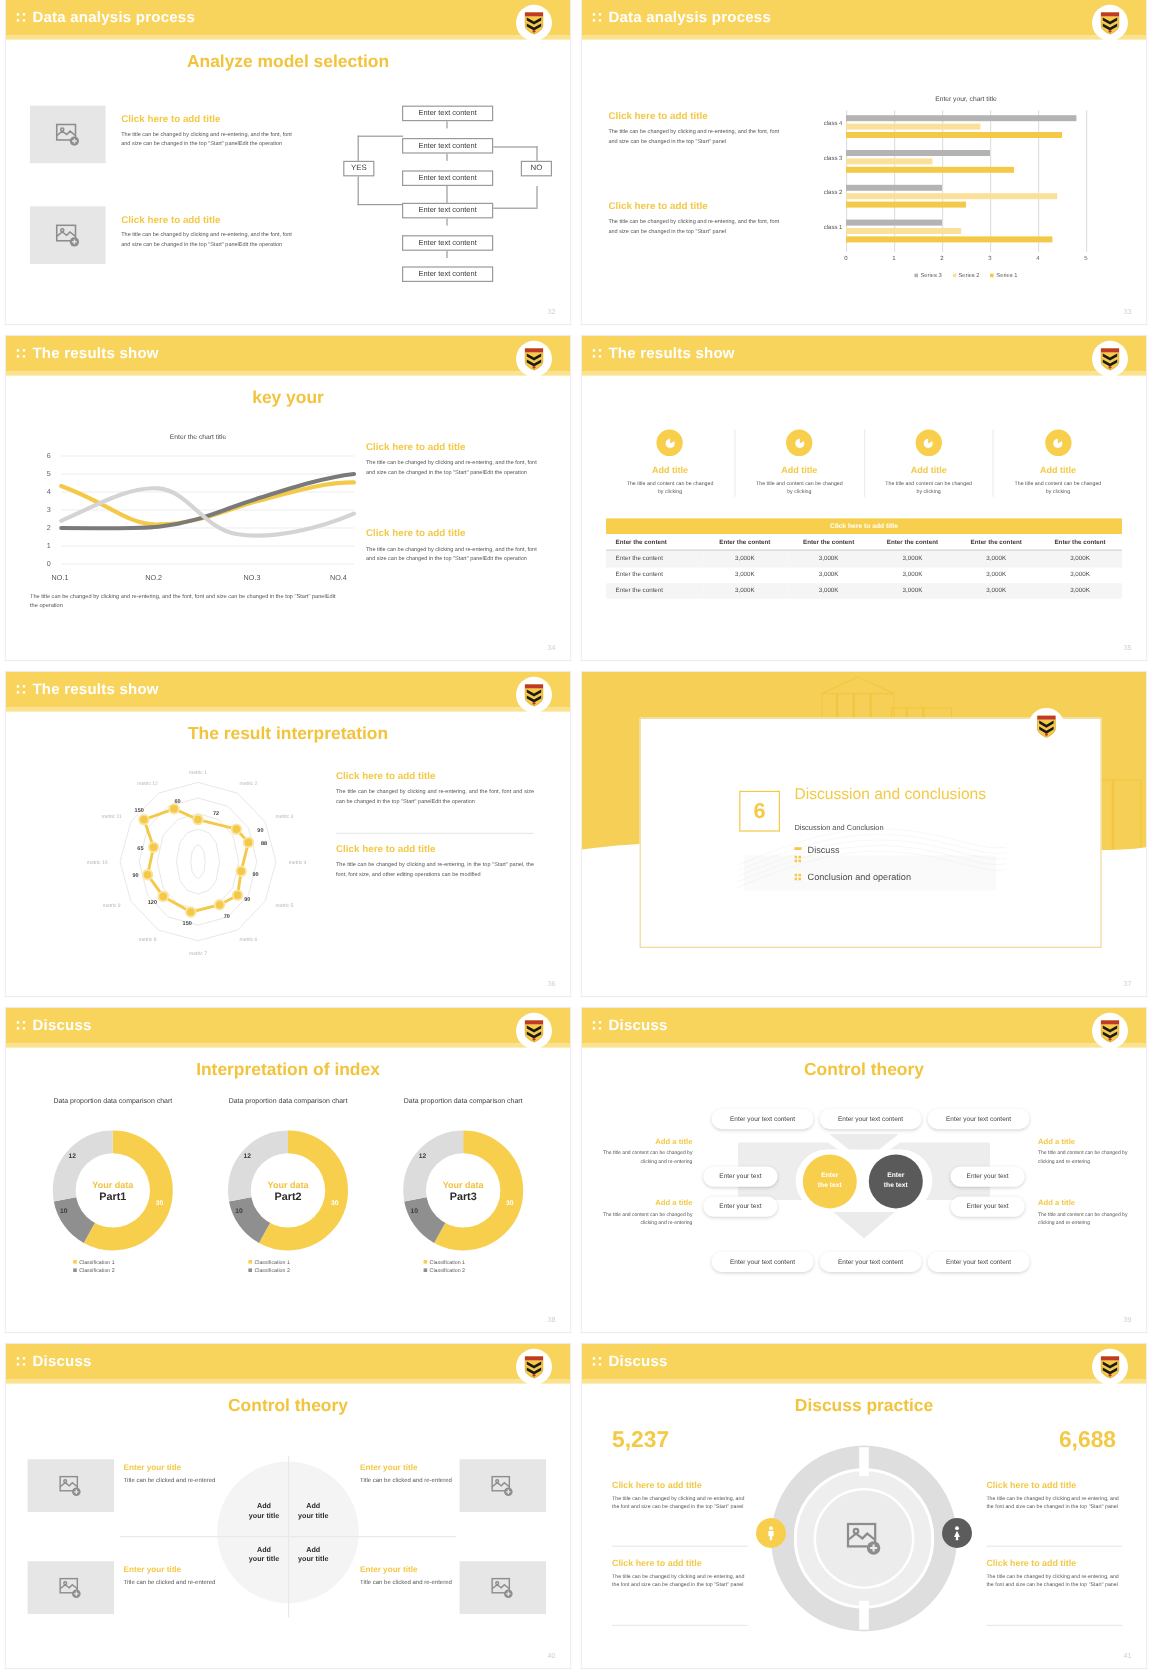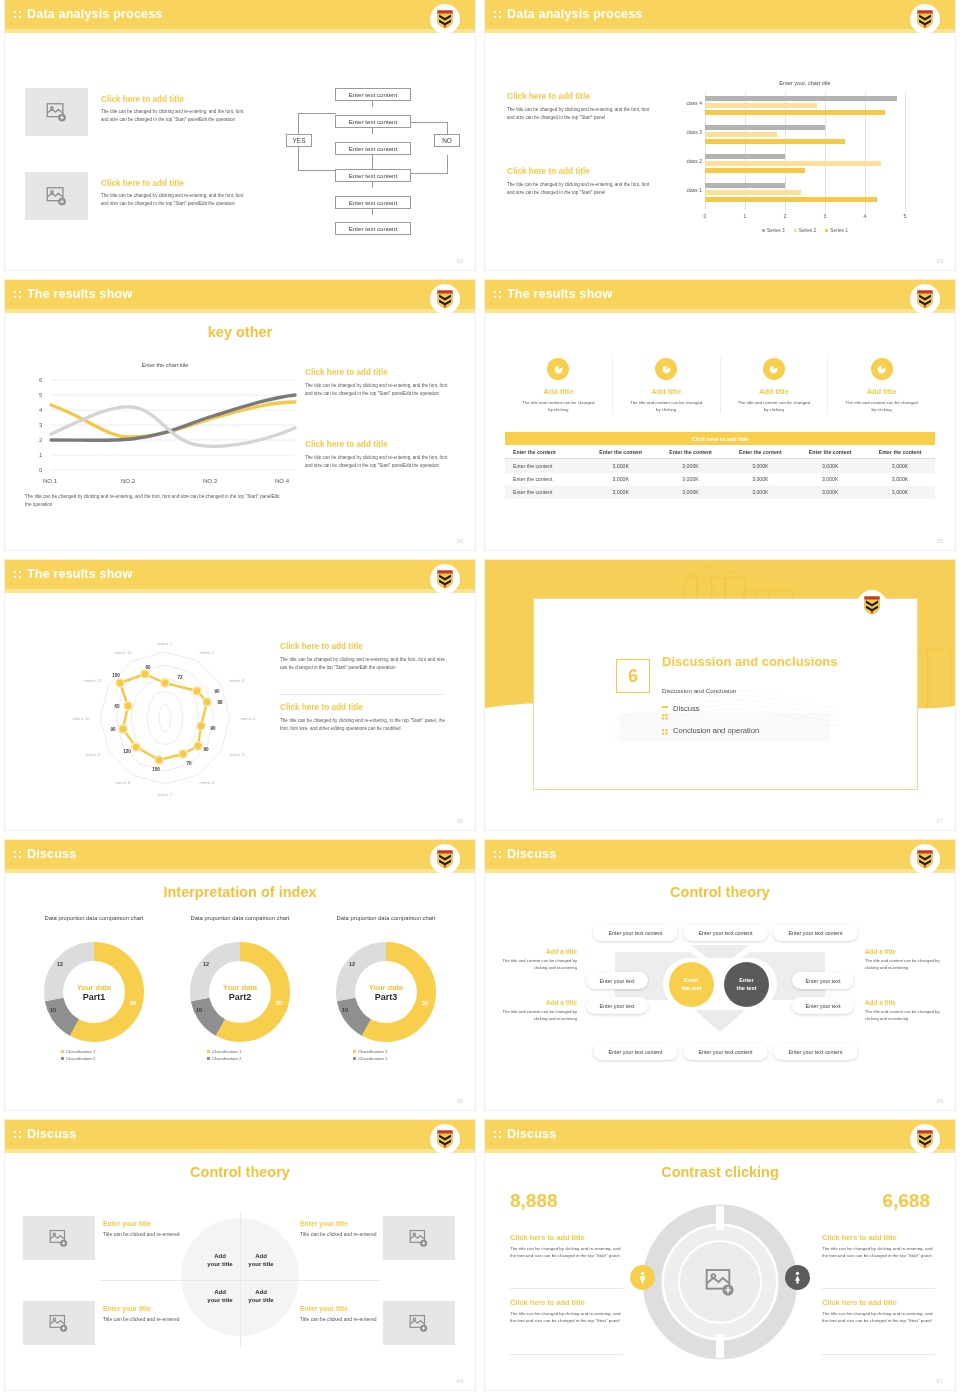--- a/index.html
+++ b/index.html
@@ -75,20 +75,21 @@
   <div class="hdr-title">Data analysis process</div>
   <div class="logo">
     <svg viewBox="0 0 32 38">
           <path d="M1 1h30v21c0 9-15 15-15 15S1 31 1 22z" fill="#f7c948" stroke="#c99a20" stroke-width="1"></path>
     <path d="M1 1h30v6H1z" fill="#c0392b"></path>
           <path d="M4 9 16 16 28 9v5L16 21 4 14z" fill="#1b1b1b"></path>
     <path d="M4 19 16 26 28 19v5L16 31 4 24z" fill="#1b1b1b"></path>
           <circle cx="16" cy="32" r="2.4" fill="#c0392b"></circle>
         </svg>
   </div>
+  <div class="stitle">Analyze model selection</div>
 
   <div class="ph-img" style="position:absolute;left:20px;top:88px;width:63px;height:48px;">
     <svg viewBox="0 0 24 24" fill="none" stroke="#8d8d8d" stroke-width="1.4">
           <rect x="2" y="3" width="17" height="14"></rect>
           <path d="M2 13l5-4 4 3 3-3 5 4"></path>
           <circle cx="7" cy="7.5" r="1.4"></circle>
           <circle cx="18" cy="18" r="4.2" fill="#8d8d8d" stroke="none"></circle>
           <path d="M18 15.8v4.4M15.8 18h4.4" stroke="#e6e6e6" stroke-width="1.3"></path>
         </svg>
   </div>
@@ -226,21 +227,21 @@
   <div class="hdr-title">The results show</div>
   <div class="logo">
     <svg viewBox="0 0 32 38">
           <path d="M1 1h30v21c0 9-15 15-15 15S1 31 1 22z" fill="#f7c948" stroke="#c99a20" stroke-width="1"></path>
     <path d="M1 1h30v6H1z" fill="#c0392b"></path>
           <path d="M4 9 16 16 28 9v5L16 21 4 14z" fill="#1b1b1b"></path>
     <path d="M4 19 16 26 28 19v5L16 31 4 24z" fill="#1b1b1b"></path>
           <circle cx="16" cy="32" r="2.4" fill="#c0392b"></circle>
         </svg>
   </div>
-  <div class="stitle">key other</div>
+  <div class="stitle">key your</div>
 
   <div style="position:absolute;left:0;top:0;">
     <div style="position:absolute;left:40px;top:82px;width:240px;text-align:center;font-size:5.6px;color:#4a4a4a;">Enter the chart title</div>
     <svg viewBox="0 0 280 115" style="position:absolute;left:12px;top:92px;width:280px;height:115px;">
       <g stroke="#ededed" stroke-width="1">
         <line x1="34" y1="8" x2="278" y2="8"></line>
             <line x1="34" y1="23" x2="278" y2="23"></line>
         <line x1="34" y1="38" x2="278" y2="38"></line>
             <line x1="34" y1="53" x2="278" y2="53"></line>
         <line x1="34" y1="68" x2="278" y2="68"></line>
@@ -407,20 +408,21 @@
   <div class="hdr-title">The results show</div>
   <div class="logo">
     <svg viewBox="0 0 32 38">
           <path d="M1 1h30v21c0 9-15 15-15 15S1 31 1 22z" fill="#f7c948" stroke="#c99a20" stroke-width="1"></path>
     <path d="M1 1h30v6H1z" fill="#c0392b"></path>
           <path d="M4 9 16 16 28 9v5L16 21 4 14z" fill="#1b1b1b"></path>
     <path d="M4 19 16 26 28 19v5L16 31 4 24z" fill="#1b1b1b"></path>
           <circle cx="16" cy="32" r="2.4" fill="#c0392b"></circle>
         </svg>
   </div>
+  <div class="stitle">The result interpretation</div>
 
   <svg viewBox="0 0 230 175" style="position:absolute;left:45px;top:74px;width:230px;height:175px;">
     <g fill="none" stroke="#e2e2e2" stroke-width=".7">
       <polygon points="115,18 148,27 171,51 180,84 171,117 148,141 115,150 82,141 59,117 50,84 59,51 82,27"></polygon>
       <polygon points="115,31 140,38 157,56 164,84 157,112 140,130 115,137 90,130 73,112 66,84 73,56 90,38"></polygon>
       <polygon points="115,44 132,49 144,62 149,84 144,106 132,119 115,124 98,119 86,106 81,84 86,62 98,49"></polygon>
       <polygon points="115,57 124,60 130,68 133,84 130,100 124,108 115,111 106,108 100,100 97,84 100,68 106,60"></polygon>
       <polygon points="115,70 117,71 120,76 121,84 120,92 117,97 115,98 113,97 110,92 109,84 110,76 113,71"></polygon>
     </g>
     <g fill="#b4b4b4" font-size="4.2" font-family="Liberation Sans, sans-serif" text-anchor="middle">
@@ -507,21 +509,21 @@
         <path d="M0 80 C 80 48, 150 20, 240 30 C 310 38, 350 60, 385 54"></path>
         <path d="M0 88 C 80 56, 150 28, 240 38 C 310 46, 350 68, 385 62"></path>
         <path d="M0 96 C 80 64, 150 36, 240 46 C 310 54, 350 76, 385 70"></path>
         <path d="M0 104 C 80 72, 150 44, 240 54 C 310 62, 350 84, 385 78"></path>
       </g>
       <g fill="#e4e4e4">
         <rect x="10" y="58" width="360" height="50" opacity=".18"></rect>
       </g>
     </svg>
     <div style="position:absolute;left:82px;top:60px;width:34px;height:34px;border:1.6px solid #f4c947;display:flex;align-items:center;justify-content:center;color:#f4c947;font-size:18px;font-weight:bold;">6</div>
-    <div style="position:absolute;left:128px;top:56px;width:180px;font-size:13px;font-weight:bold;color:#f4c947;line-height:1.15;">Discussion and conclusions</div>
+    <div style="position:absolute;left:128px;top:56px;width:180px;font-size:13px;font-weight:normal;color:#f4c947;line-height:1.15;">Discussion and conclusions</div>
     <div style="position:absolute;left:128px;top:88px;font-size:6.2px;color:#4d4d4d;">Discussion and Conclusion</div>
     <div style="position:absolute;left:128px;top:105px;display:flex;align-items:center;gap:5px;">
       <span style="display:block;width:6px;height:6px;background:
         linear-gradient(#f4c947 40%,transparent 0) ,none;position:relative;">
         <svg viewBox="0 0 8 8" width="6" height="6">
               <rect x="0" y="0" width="3" height="3" fill="#f4c947"></rect>
               <rect x="4.5" y="0" width="3" height="3" fill="#f4c947"></rect>
               <rect x="0" y="4.5" width="3" height="3" fill="#f4c947"></rect>
               <rect x="4.5" y="4.5" width="3" height="3" fill="#f4c947"></rect>
             </svg>
@@ -815,23 +817,23 @@
   <div class="hdr-title">Discuss</div>
   <div class="logo">
     <svg viewBox="0 0 32 38">
           <path d="M1 1h30v21c0 9-15 15-15 15S1 31 1 22z" fill="#f7c948" stroke="#c99a20" stroke-width="1"></path>
     <path d="M1 1h30v6H1z" fill="#c0392b"></path>
           <path d="M4 9 16 16 28 9v5L16 21 4 14z" fill="#1b1b1b"></path>
     <path d="M4 19 16 26 28 19v5L16 31 4 24z" fill="#1b1b1b"></path>
           <circle cx="16" cy="32" r="2.4" fill="#c0392b"></circle>
         </svg>
   </div>
-  <div class="stitle">Contrast clicking</div>
-
-  <div style="position:absolute;left:25px;top:70px;font-size:19px;font-weight:bold;color:#f4c947;">8,888</div>
+  <div class="stitle">Discuss practice</div>
+
+  <div style="position:absolute;left:25px;top:70px;font-size:19px;font-weight:bold;color:#f4c947;">5,237</div>
   <div style="position:absolute;right:25px;top:70px;font-size:19px;font-weight:bold;color:#f4c947;">6,688</div>
 
   <div class="kv" style="left:25px;top:113px;width:113px;">
     <div class="ytitle" style="font-size:7.4px;">Click here to add title</div>
     <div class="body-txt" style="font-size:4.4px;margin-top:3px;">The title can be changed by clicking and re-entering, and the font and size can be changed in the top "Start" panel</div>
   </div>
   <div class="divline" style="position:absolute;left:25px;top:168px;width:113px;"></div>
   <div class="kv" style="left:25px;top:178px;width:113px;">
     <div class="ytitle" style="font-size:7.4px;">Click here to add title</div>
     <div class="body-txt" style="font-size:4.4px;margin-top:3px;">The title can be changed by clicking and re-entering, and the font and size can be changed in the top "Start" panel</div>

